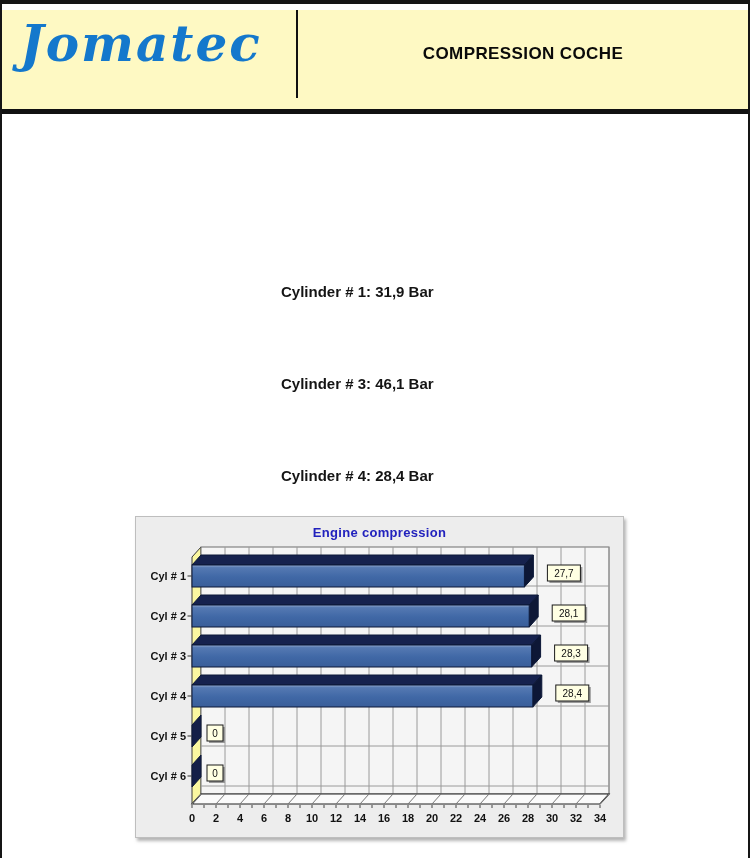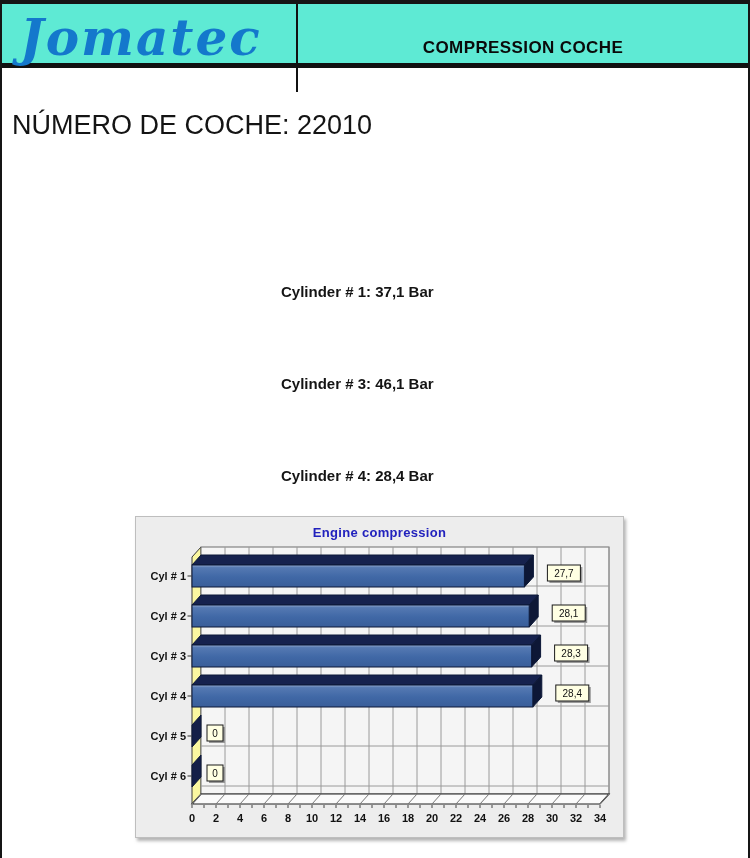--- a/index.html
+++ b/index.html
@@ -5,22 +5,22 @@
   * { margin:0; padding:0; box-sizing:border-box; }
   html,body { background:#ffffff; }
   body { font-family:"Liberation Sans", sans-serif; }
 
   .page {
     position:relative; width:750px; height:858px; background:#ffffff;
     border-top:4px solid #151515; border-left:2px solid #151515; border-right:2px solid #151515;
     overflow:hidden;
   }
 
-  .header { position:absolute; left:0; top:0; width:746px; height:64px;
-    border-bottom:5px solid #111; background:#5eead4; }
+  .header { position:absolute; left:0; top:6px; width:746px; height:104px;
+    border-bottom:5px solid #111; background:#fef9c3; }
   .logo {
     position:absolute; left:18px; top:4px;
     font-family:"DejaVu Serif", serif; font-style:italic; font-weight:bold;
     font-size:50px; letter-spacing:2px; color:#1478CC;
   }
   .header-divider { position:absolute; left:294px; top:0; width:2px; height:88px; background:#111; }
   .header-title {
     position:absolute; left:296px; top:0; width:450px; height:88px;
     display:flex; align-items:center; justify-content:center;
     font-size:17px; font-weight:bold; color:#0a0a0a; letter-spacing:0.4px;
@@ -52,24 +52,23 @@
 <body>
 
 <div class="page">
 
   <div class="header">
     <div class="logo">Jomatec</div>
     <div class="header-divider"></div>
     <div class="header-title">COMPRESSION COCHE</div>
   </div>
 
-  <div class="car-number">NÚMERO DE COCHE: 22010</div>
 
   <div class="readings">
-    <div>Cylinder # 1: 37,1 Bar</div>
+    <div>Cylinder # 1: 31,9 Bar</div>
     <div>Cylinder # 3: 46,1 Bar</div>
     <div>Cylinder # 4: 28,4 Bar</div>
     <div>Cylinder # 5:  0,0 Bar</div>
     <div>Cylinder # 6:  0,0 Bar</div>
   </div>
 
   <div class="chart" style="background: rgb(237, 237, 237); padding-left: 36px;">
     <div class="chart-title" style="color: rgb(33, 33, 189);">Engine compression</div>
     <svg id="chart-svg" width="487" height="320" viewBox="0 0 487 320">
         <defs>

